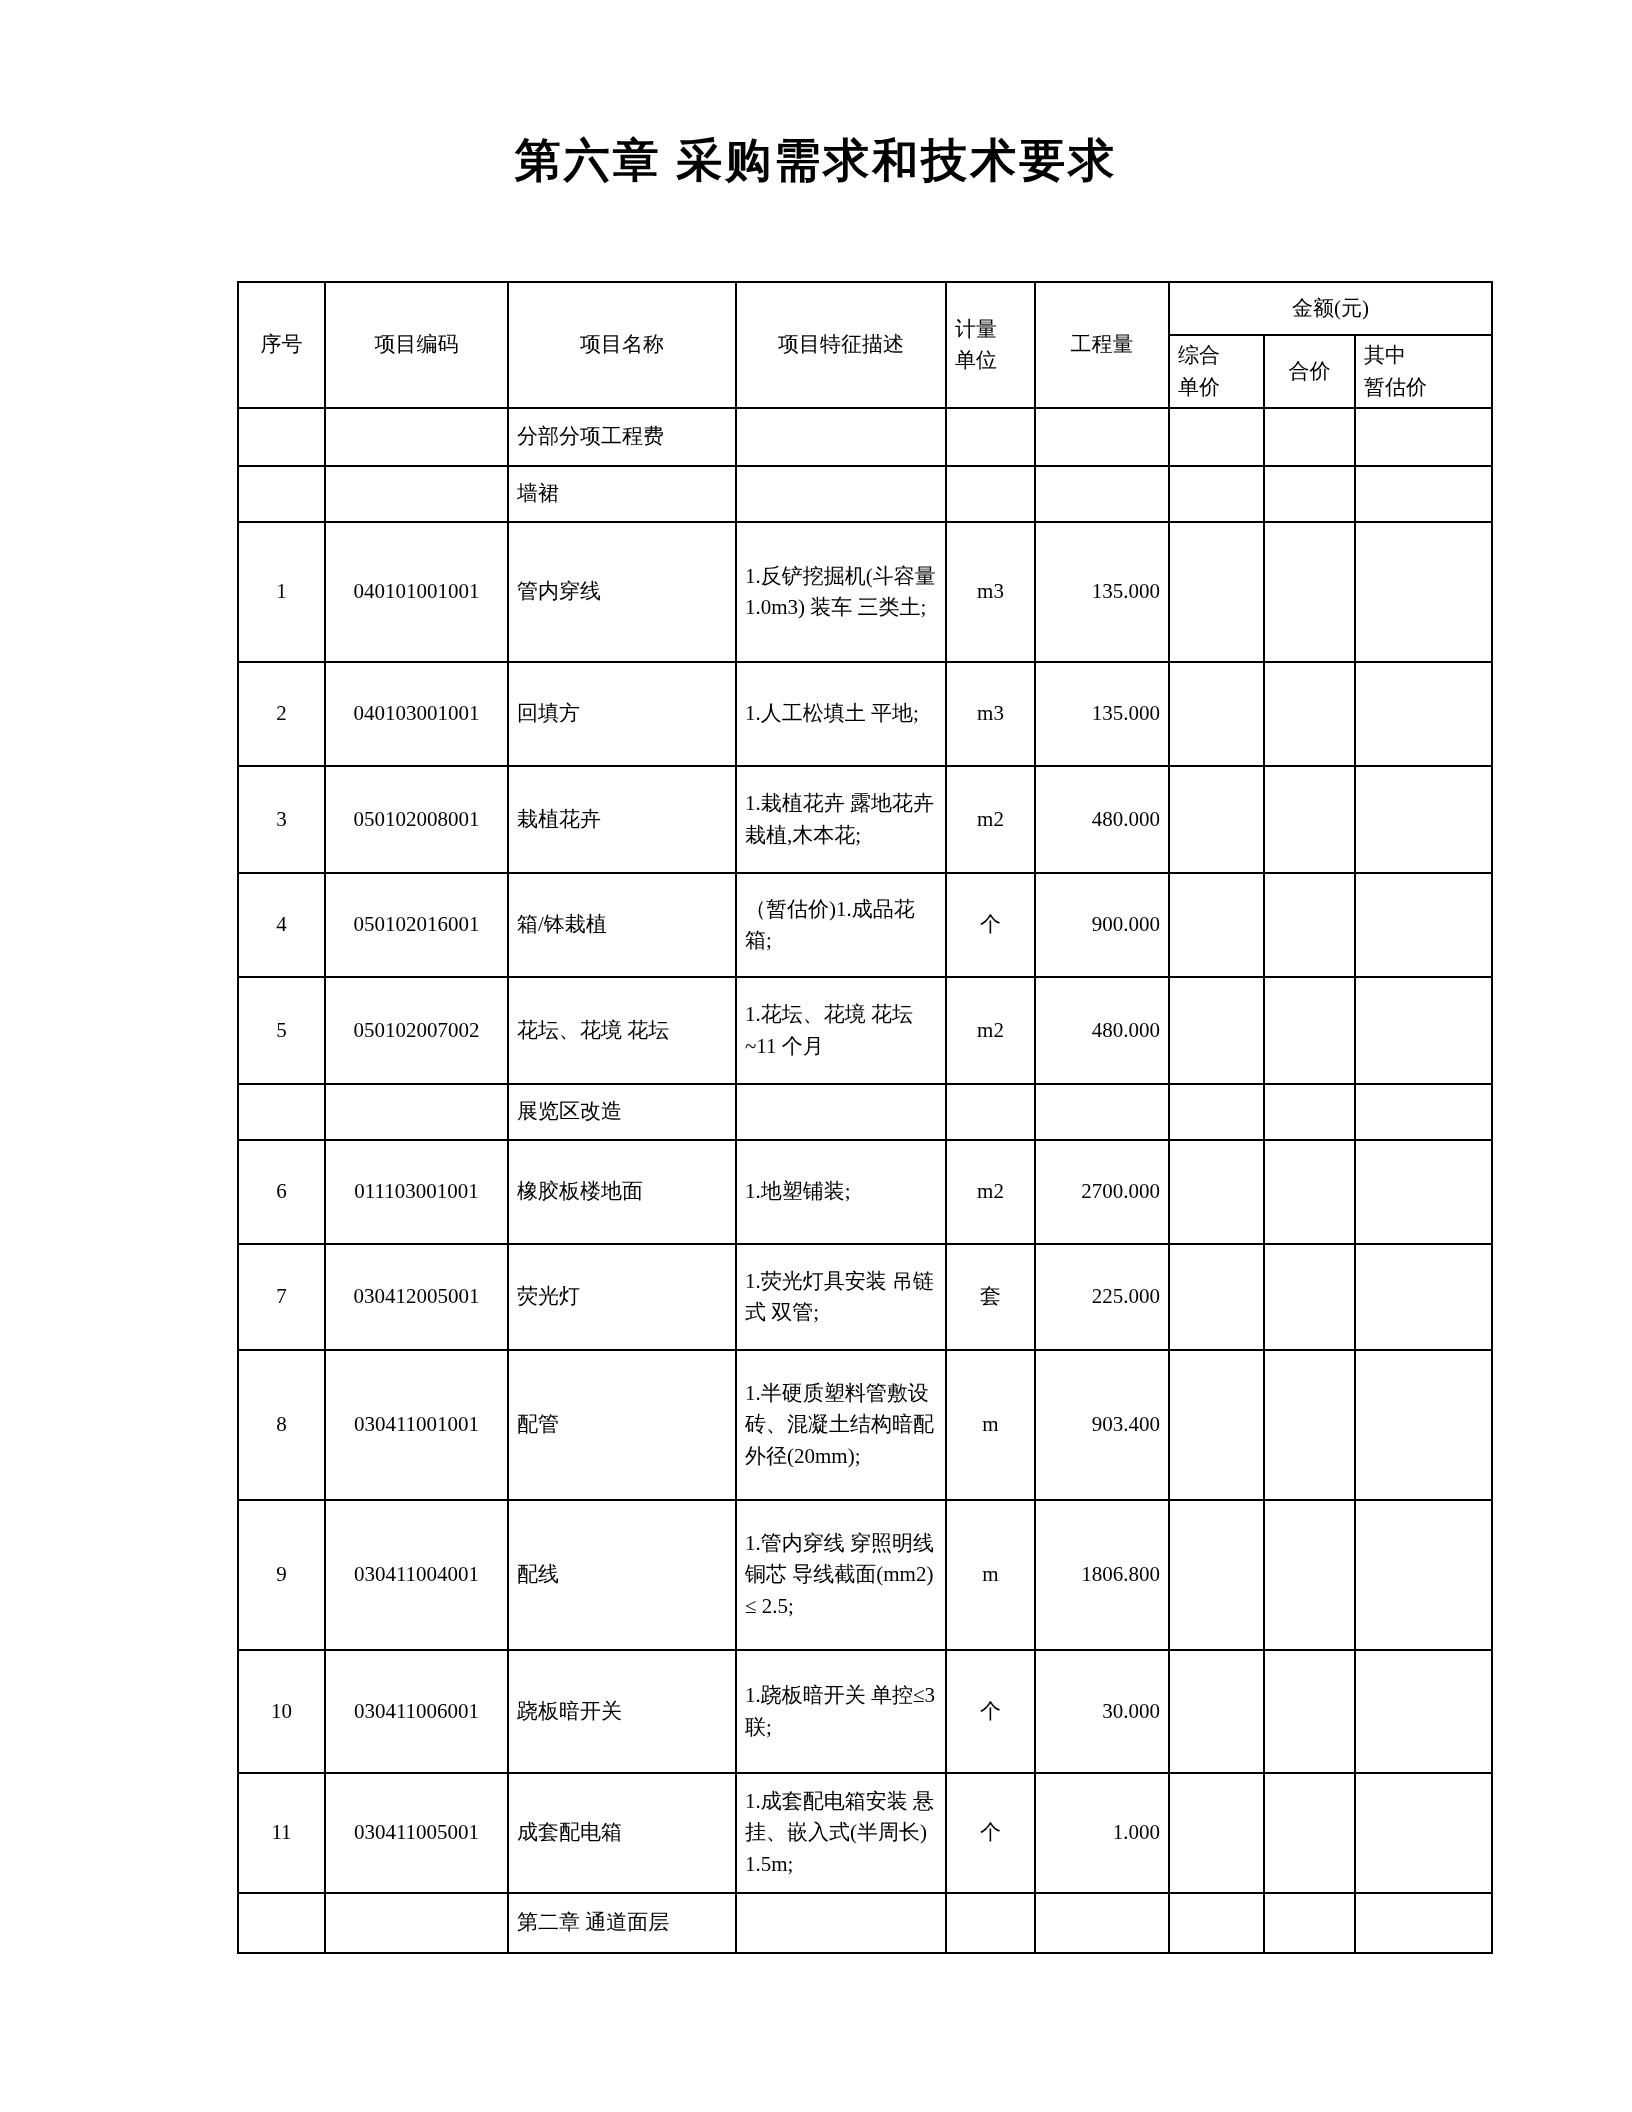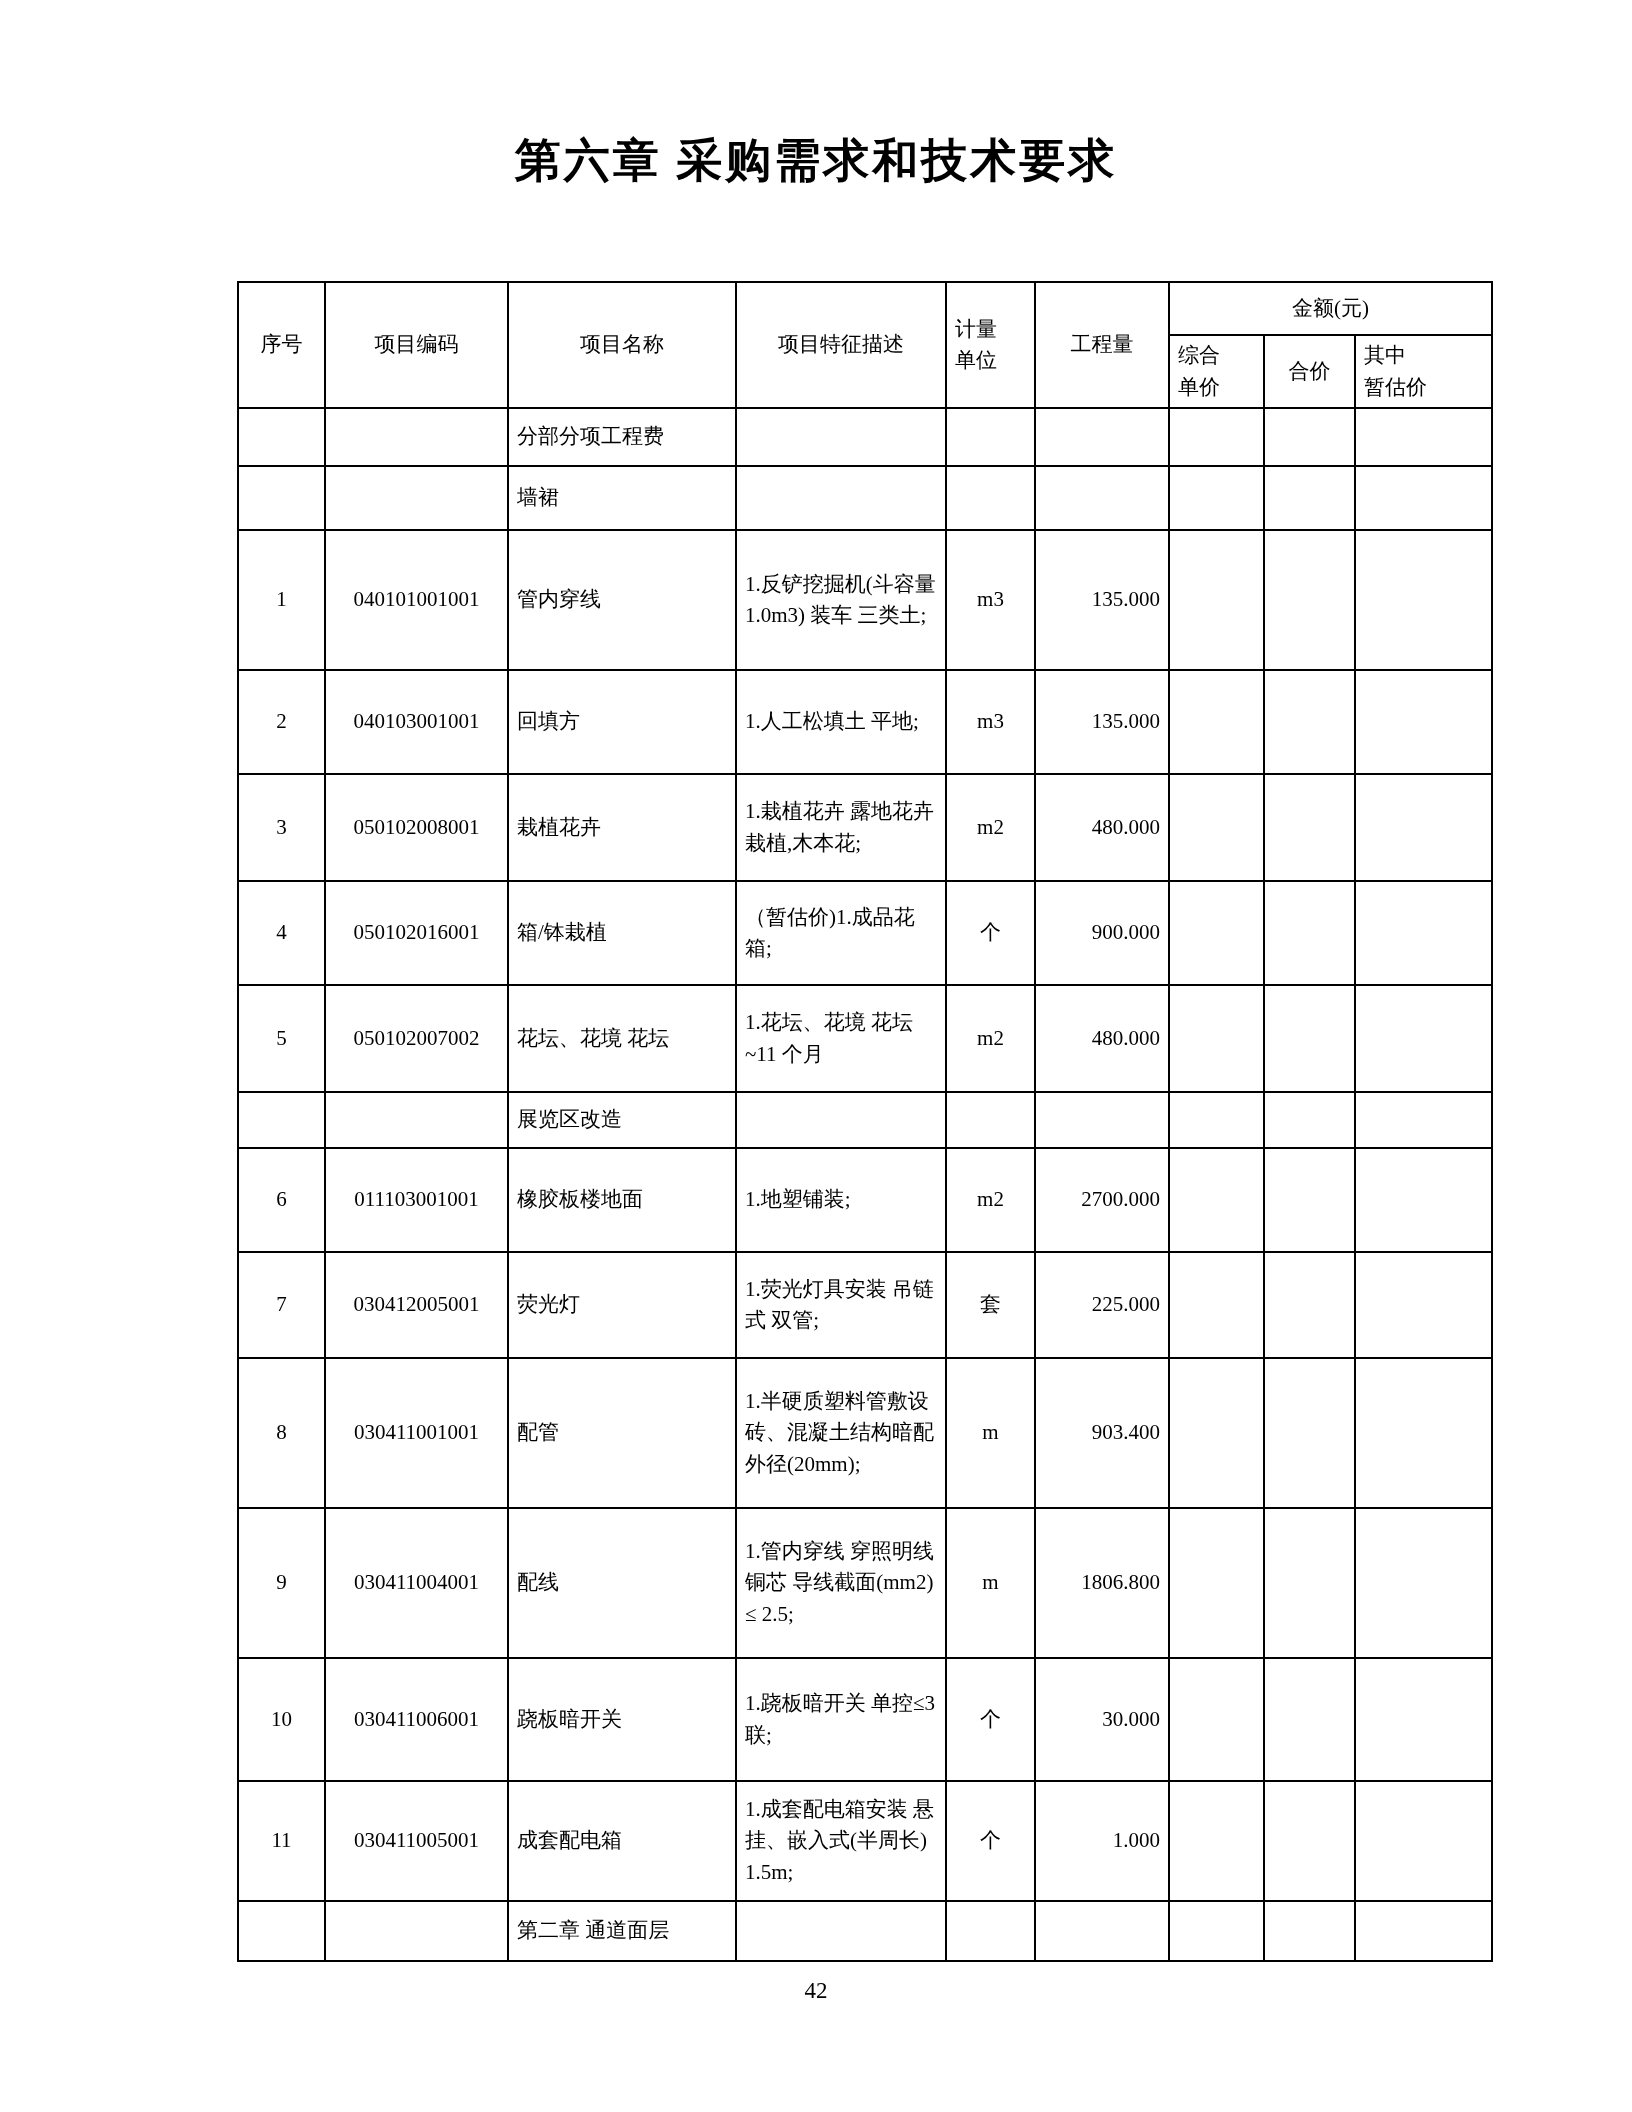--- a/index.html
+++ b/index.html
@@ -90,21 +90,21 @@
       <td class="c"></td>
       <td class="l">分部分项工程费</td>
       <td class="l"></td>
       <td class="c"></td>
       <td class="r"></td>
       <td></td>
       <td></td>
       <td></td>
     </tr>
 
-    <tr style="height:64px">
+    <tr style="height:56px">
       <td class="c"></td>
       <td class="c"></td>
       <td class="l">墙裙</td>
       <td class="l"></td>
       <td class="c"></td>
       <td class="r"></td>
       <td></td>
       <td></td>
       <td></td>
     </tr>
@@ -261,15 +261,14 @@
       <td class="c"></td>
       <td class="r"></td>
       <td></td>
       <td></td>
       <td></td>
     </tr>
 
   </tbody>
     </table>
 
-  <div class="pagenum">42</div>
 
 </div>
 
 </body></html>

